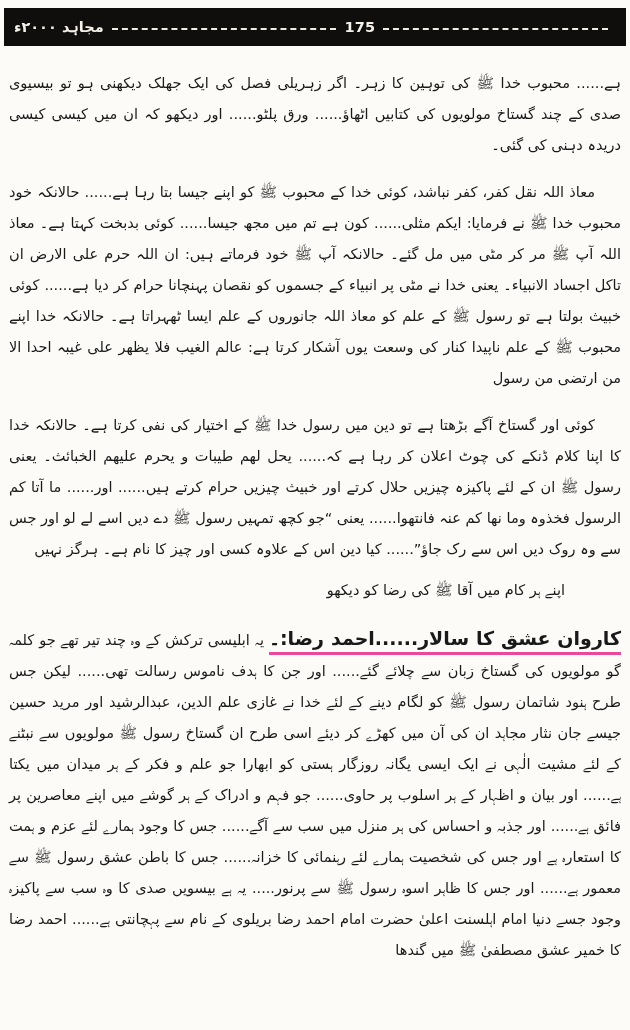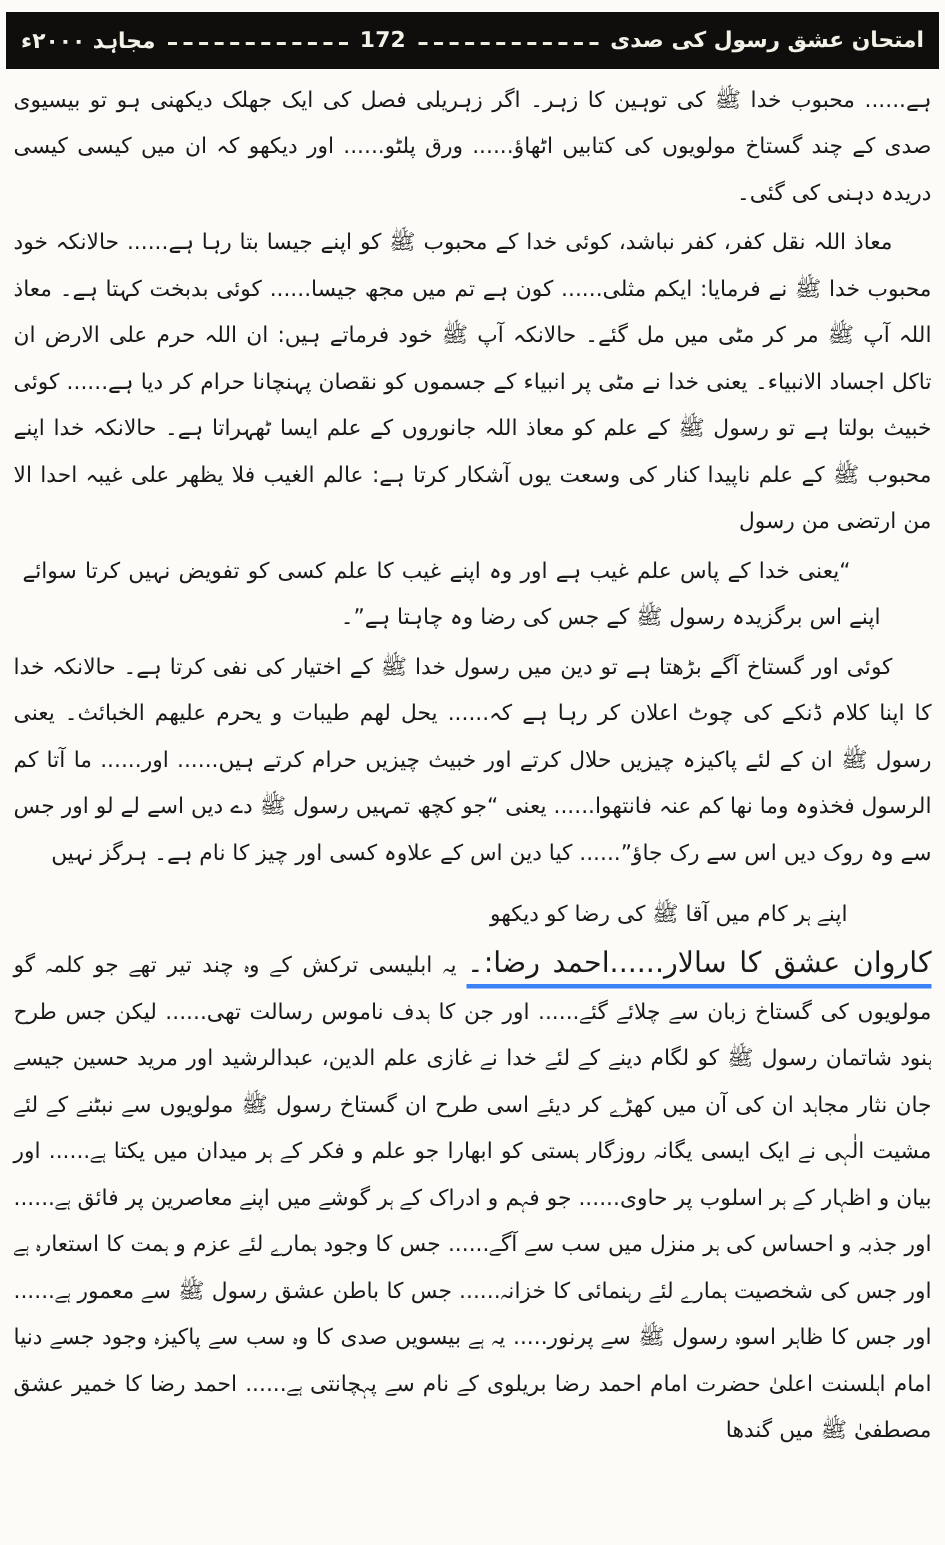--- a/index.html
+++ b/index.html
@@ -31,21 +31,21 @@
   }
   .header-band .hdr-txt{white-space:nowrap;}
   
   .body{
     position:absolute;top:52px;right:9px;left:9px;bottom:6px;
     font-size:14.5px;
     line-height:31px;
     text-align:justify;
     text-justify:inter-word;
   }
-  .body p{margin:0 0 2px 0;}
+  .body p{margin:16px 0 2px 0;}
   p.indent{text-indent:26px;}
   p.translation{
     margin:0 34px 2px 6px;
     text-indent:20px;
   }
   .arabic{
     font-weight:500;
     letter-spacing:.4px;
   }
   
@@ -53,53 +53,49 @@
     display:flex;
     justify-content:space-between;
     padding:6px 56px 0 64px;
     line-height:34px;
     white-space:nowrap;
   }
   .couplet .hemistich{flex:0 0 auto;margin-left:12px;}
   
   .section2{margin-top:44px;}
   .sec-heading{
-    font-weight:normal;
+    font-weight:bold;
     font-size:19px;
-    border-bottom:3px solid #3b82f6;
+    border-bottom:3px solid #ec4899;
     padding-bottom:3px;
   }
 </style>
 </head>
 <body>
 
 <div class="page">
 
   <div class="header-band">
-    <span class="hdr-txt">امتحان عشق رسول کی صدی</span>
     <span class="dash-fill"></span>
-    <span class="hdr-txt">172</span>
+    <span class="hdr-txt">175</span>
     <span class="dash-fill"></span>
     <span class="hdr-txt">مجاہد ۲۰۰۰ء</span>
   </div>
 
   <div class="body">
 
     <p>
       <span>ہے...... محبوب خدا ﷺ کی توہین کا زہر۔ اگر زہریلی فصل کی ایک جھلک دیکھنی ہو تو بیسیوی صدی کے چند گستاخ مولویوں کی کتابیں اٹھاؤ...... ورق پلٹو...... اور دیکھو کہ ان میں کیسی کیسی دریدہ دہنی کی گئی۔</span>
     </p>
 
     <p class="indent">
       <span>معاذ اللہ نقل کفر، کفر نباشد، کوئی خدا کے محبوب ﷺ کو اپنے جیسا بتا رہا ہے...... حالانکہ خود محبوب خدا ﷺ نے فرمایا: ایکم مثلی...... کون ہے تم میں مجھ جیسا...... کوئی بدبخت کہتا ہے۔ معاذ اللہ آپ ﷺ مر کر مٹی میں مل گئے۔ حالانکہ آپ ﷺ خود فرماتے ہیں: ان اللہ حرم علی الارض ان تاکل اجساد الانبیاء۔ یعنی خدا نے مٹی پر انبیاء کے جسموں کو نقصان پہنچانا حرام کر دیا ہے...... کوئی خبیث بولتا ہے تو رسول ﷺ کے علم کو معاذ اللہ جانوروں کے علم ایسا ٹھہراتا ہے۔ حالانکہ خدا اپنے محبوب ﷺ کے علم ناپیدا کنار کی وسعت یوں آشکار کرتا ہے:</span>
       <span class="arabic">عالم الغیب فلا یظھر علی غیبہ احدا الا من ارتضی من رسول</span>
     </p>
 
-    <p class="translation">
-      <span>“یعنی خدا کے پاس علم غیب ہے اور وہ اپنے غیب کا علم کسی کو تفویض نہیں کرتا سوائے اپنے اس برگزیدہ رسول ﷺ کے جس کی رضا وہ چاہتا ہے”۔</span>
-    </p>
 
     <p class="indent">
       <span>کوئی اور گستاخ آگے بڑھتا ہے تو دین میں رسول خدا ﷺ کے اختیار کی نفی کرتا ہے۔ حالانکہ خدا کا اپنا کلام ڈنکے کی چوٹ اعلان کر رہا ہے کہ...... یحل لھم طیبات و یحرم علیھم الخبائث۔ یعنی رسول ﷺ ان کے لئے پاکیزہ چیزیں حلال کرتے اور خبیث چیزیں حرام کرتے ہیں...... اور...... ما آتا کم الرسول فخذوہ وما نھا کم عنہ فانتھوا...... یعنی “جو کچھ تمہیں رسول ﷺ دے دیں اسے لے لو اور جس سے وہ روک دیں اس سے رک جاؤ”...... کیا دین اس کے علاوہ کسی اور چیز کا نام ہے۔ ہرگز نہیں</span>
     </p>
 
     <div class="couplet">
       <span class="hemistich">اپنے ہر کام میں آقا ﷺ کی رضا کو دیکھو</span>
     </div>
 
     <p class="section2">

